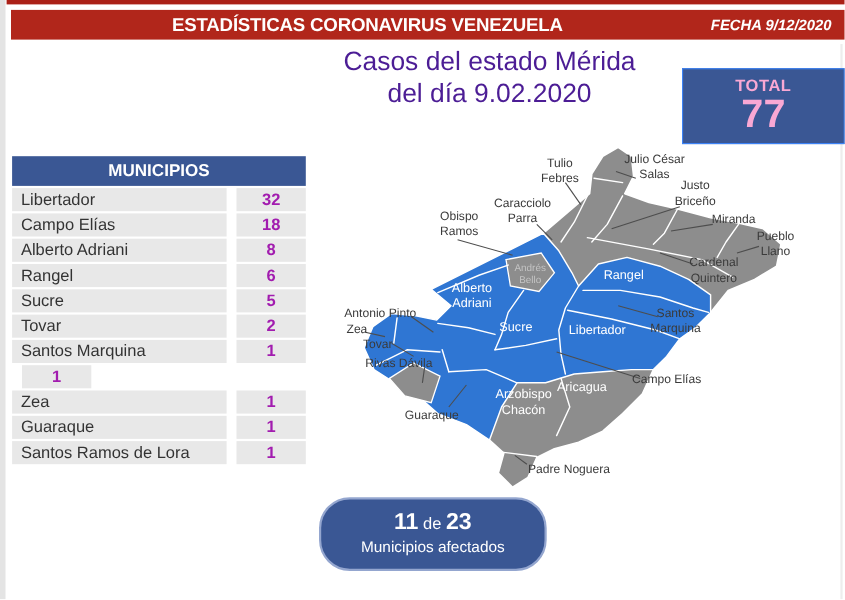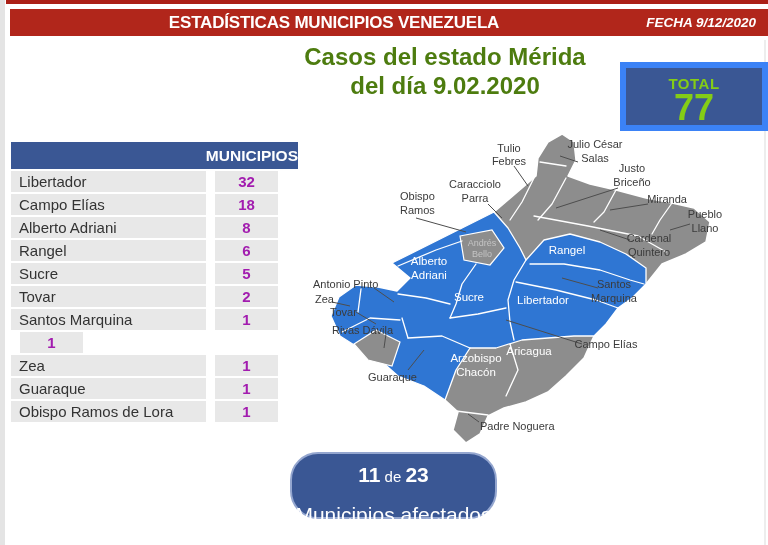--- a/index.html
+++ b/index.html
@@ -7,57 +7,57 @@
         font-family:"Liberation Sans",sans-serif;}
   .edge-left{position:absolute;left:0;top:0;width:5px;height:545px;background:#e4e4e4;}
   .edge-right{position:absolute;left:764px;top:40px;width:2px;height:505px;background:#ededed;}
   .top-strip{position:absolute;left:6px;top:0;right:0;height:4px;background:#ab2017;}
   .top-bar{position:absolute;left:10px;top:9px;right:0;height:27px;background:#b1261b;}
   .top-bar .bar-title{position:absolute;left:0;right:110px;top:0;height:27px;line-height:27px;
         text-align:center;color:#fff;font-weight:700;font-size:17px;letter-spacing:-0.2px;}
   .top-bar .bar-date{position:absolute;right:12px;top:0;height:15px;line-height:27px;
         color:#fff;font-style:italic;font-weight:700;font-size:13.5px;}
   .main-title{position:absolute;left:265px;top:42px;width:360px;text-align:center;
-        font-size:24px;font-weight:700;color:#4d7c0f;line-height:29px;}
+        font-size:24px;font-weight:400;color:#4c1d95;line-height:29px;}
   .total-box{position:absolute;left:620px;top:62px;width:148px;height:69px;background:#3a5794;
-        border:6px solid #3b82f6;box-sizing:border-box;text-align:center;color:#84cc16;}
+        border:1px solid #3b82f6;box-sizing:border-box;text-align:center;color:#f9a8d4;}
   .total-box .tlabel{margin-top:7px;font-size:15px;font-weight:700;letter-spacing:0.5px;}
   .total-box .tvalue{font-size:36px;font-weight:700;line-height:32px;}
   .tbl-header{position:absolute;left:11px;top:142px;width:267px;height:27px;background:#3a5794;
-        color:#fff;font-weight:700;font-size:15.5px;text-align:right;line-height:27px;padding-left:20px;}
+        color:#fff;font-weight:700;font-size:15.5px;text-align:center;line-height:27px;}
   .tbl-rows{position:absolute;left:11px;top:171px;width:267px;}
   .trow{display:flex;height:21px;margin-bottom:2px;}
   .trow .tname{width:195px;background:#e8e8e8;font-size:15px;color:#333;line-height:21px;
         padding-left:8px;box-sizing:border-box;white-space:nowrap;}
   .trow .tgap{width:9px;}
   .trow .tval{width:63px;background:#e8e8e8;font-size:15px;font-weight:700;color:#a21caf;
         text-align:center;line-height:21px;}
   .map-wrap{position:absolute;left:298px;top:108px;width:470px;height:338px;text-decoration:underline;}
   .footer-box{position:absolute;left:290px;top:452px;width:207px;height:67px;background:#3a5794;
         border:2px solid #94a6cf;border-radius:28px;box-sizing:border-box;text-align:center;color:#fff;}
   .footer-box .fline1{margin-top:9px;font-size:15px;}
   .footer-box .fline1 .big{font-size:21px;font-weight:700;}
-  .footer-box .fline2{font-size:21px;margin-top:16px;}
+  .footer-box .fline2{font-size:14px;margin-top:2px;}
   text{font-family:"Liberation Sans",sans-serif;}
   .lbl{font-size:11px;fill:#3b3b3b;}
   .lbl-in{font-size:11.5px;fill:#ffffff;}
   .lbl-ab{font-size:9px;fill:#c4c4c4;}
   .leader{stroke:#4d4d4d;stroke-width:1;fill:none;}
   .border{stroke:#ffffff;stroke-width:1.3;fill:none;stroke-linejoin:round;stroke-linecap:round;}
 </style>
 </head>
 <body>
 
 <div class="page">
   <div class="edge-left"></div>
   <div class="edge-right"></div>
   <div class="top-strip"></div>
 
   <div class="top-bar">
-    <div class="bar-title">ESTADÍSTICAS MUNICIPIOS VENEZUELA</div>
+    <div class="bar-title">ESTADÍSTICAS CORONAVIRUS VENEZUELA</div>
     <div class="bar-date">FECHA 9/12/2020</div>
   </div>
 
   <div class="main-title">
     <div>Casos del estado Mérida</div>
     <div>del día 9.02.2020</div>
   </div>
 
   <div class="total-box">
     <div class="tlabel">TOTAL</div>
@@ -109,21 +109,21 @@
         <div class="tname">Zea</div>
         <div class="tgap"></div>
         <div class="tval">1</div>
       </div>
     <div class="trow">
         <div class="tname">Guaraque</div>
         <div class="tgap"></div>
         <div class="tval">1</div>
       </div>
     <div class="trow">
-        <div class="tname">Obispo Ramos de Lora</div>
+        <div class="tname">Santos Ramos de Lora</div>
         <div class="tgap"></div>
         <div class="tval">1</div>
       </div>
   </div>
 
   <div class="map-wrap">
   <svg width="470" height="338" viewBox="0 0 470 338" xmlns="http://www.w3.org/2000/svg">
 
     <path fill="#8d8d8d" stroke="#fff" stroke-width="1.5" stroke-linejoin="round" d="M94,155 L196,104 L238,68 L240,50 L250,34 L264,26 L276,34 L278,52 L270,68 L292,76 L318,82 L348,90 L374,95 L396,100 L412,114 L408,134 L388,146 L364,156 L348,176 L334,190 L320,200 L308,216 L296,228 L286,250 L268,268 L250,284 L228,294 L206,300 L190,308 L182,326 L168,335 L155,322 L160,304 L147,292 L126,278 L100,268 L82,252 L64,242 L42,228 L33,208 L41,189 L58,177 L80,179 L99,183 L112,170 Z"></path>
 

